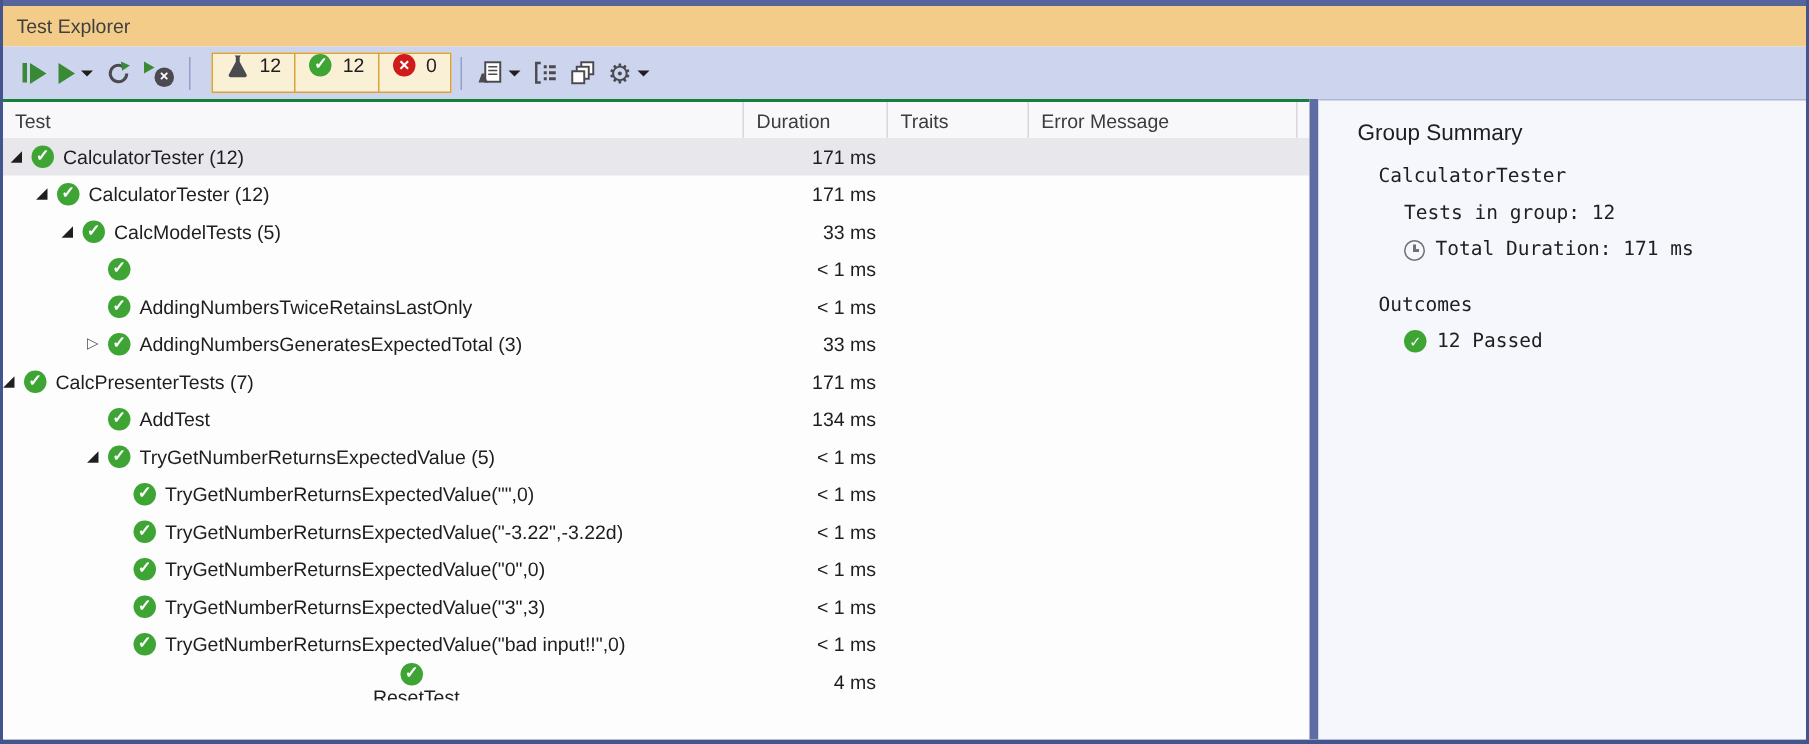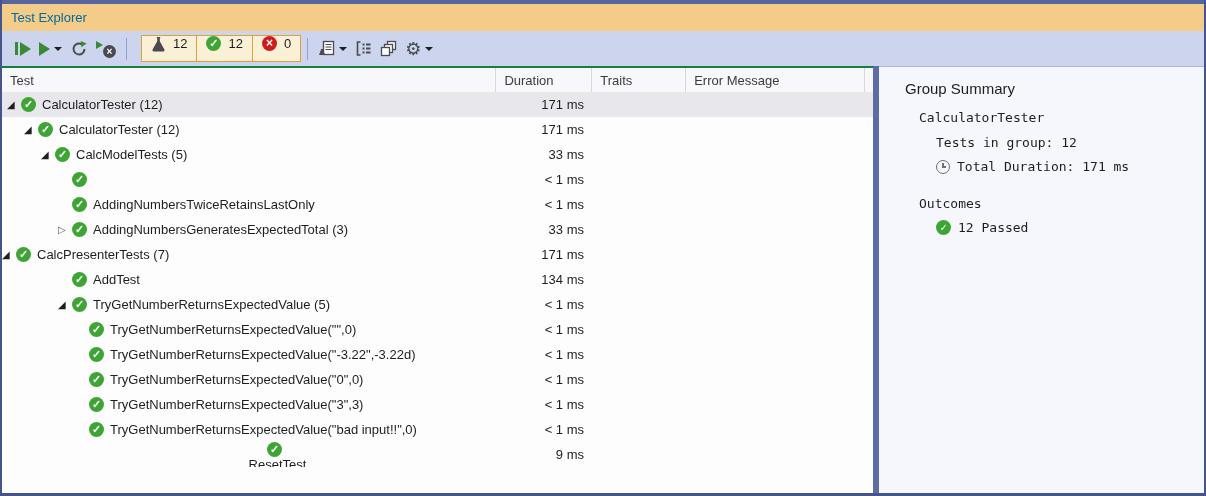--- a/index.html
+++ b/index.html
@@ -9,21 +9,21 @@
   .window {
     position:relative; width:1206px; height:496px;
     border-left:2px solid #44548D; border-right:2px solid #44548D; border-bottom:3px solid #44548D;
     background:#FDFDFE; overflow:hidden;
   }
   .top-accent { height:4px; background:#56659B; }
 
   
   .titlebar {
     height:27px; background:#F2CC88; display:flex; align-items:center;
-    padding-left:9px; font-size:13px; color:#0369a1;
+    padding-left:9px; font-size:13px; color:#404040;
   }
 
   
   .toolbar {
     height:35px; background:#CCD4EE; display:flex; align-items:center; padding-left:9px;
   }
   .tbtn { display:flex; align-items:center; justify-content:center; height:26px; padding:0 4px; cursor:default; }
   .caret-down { width:0; height:0; border-left:4px solid transparent; border-right:4px solid transparent; border-top:4px solid #1E1E1E; margin-left:4px; }
   .tsep { width:1px; height:22px; background:#93A0C9; margin:0 6px; }
 
@@ -333,21 +333,21 @@
             <div class="cell-dur">&lt; 1 ms</div>
             <div class="cell-traits"></div>
             <div class="cell-err"></div>
           </div>
           <div class="row">
             <div class="cell-test" style="padding-left: 56px; flex-direction: column;">
               <span class="exp"></span>
               <span class="chk"></span>
               <span class="lbl">ResetTest</span>
             </div>
-            <div class="cell-dur">9 ms</div>
+            <div class="cell-dur">4 ms</div>
             <div class="cell-traits"></div>
             <div class="cell-err"></div>
           </div>
         </div>
     </div>
 
     <div class="splitter"></div>
 
     <div class="summary-panel">
       <div class="summary-title">Group Summary</div>

